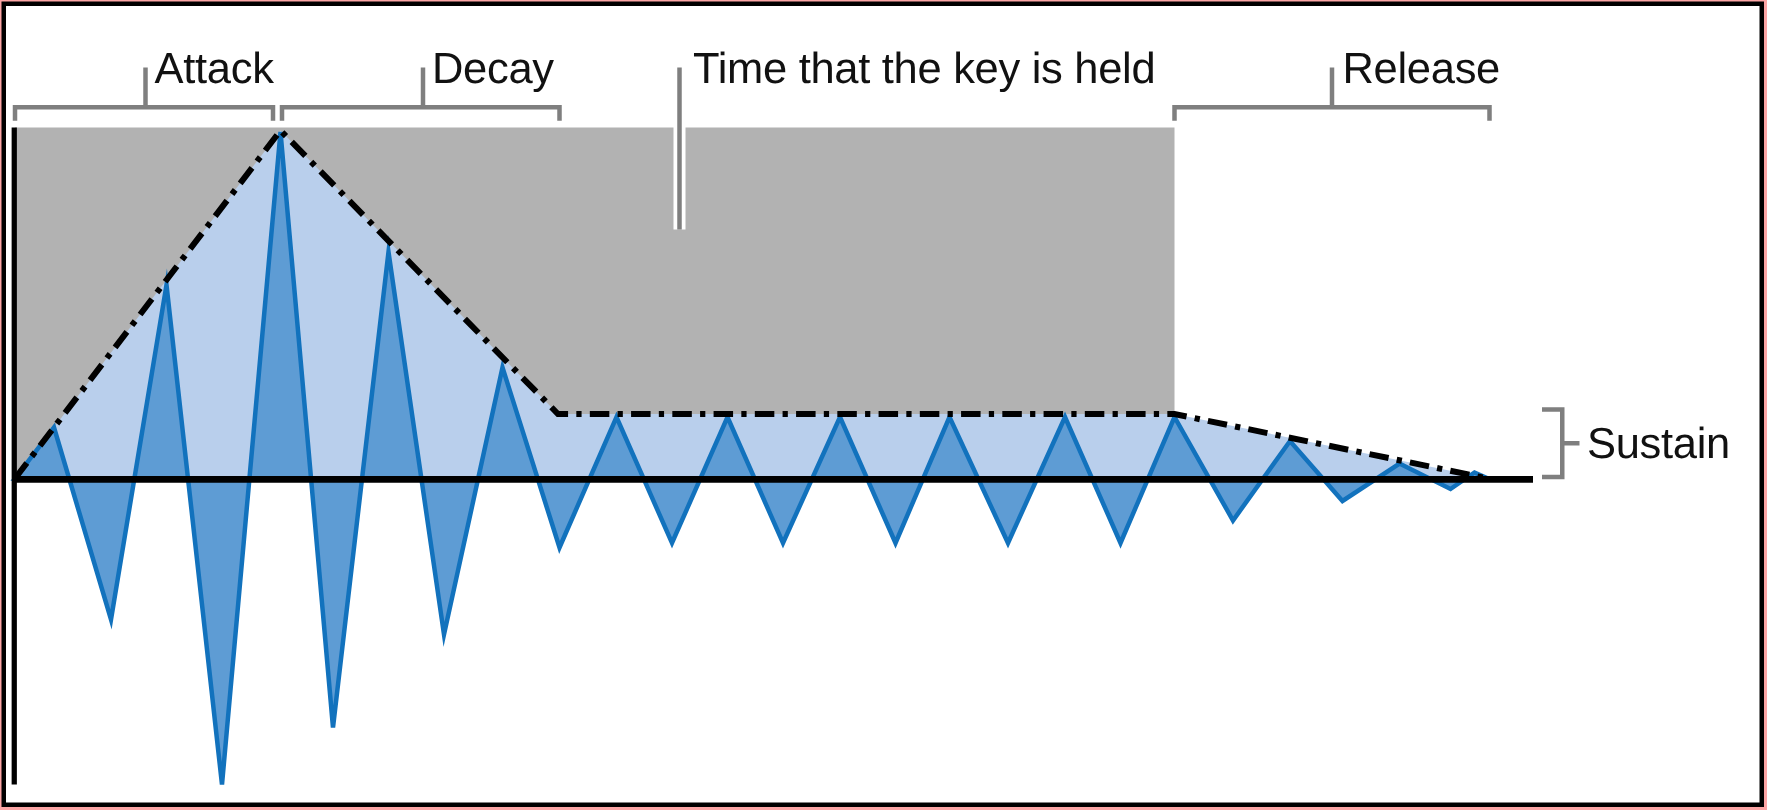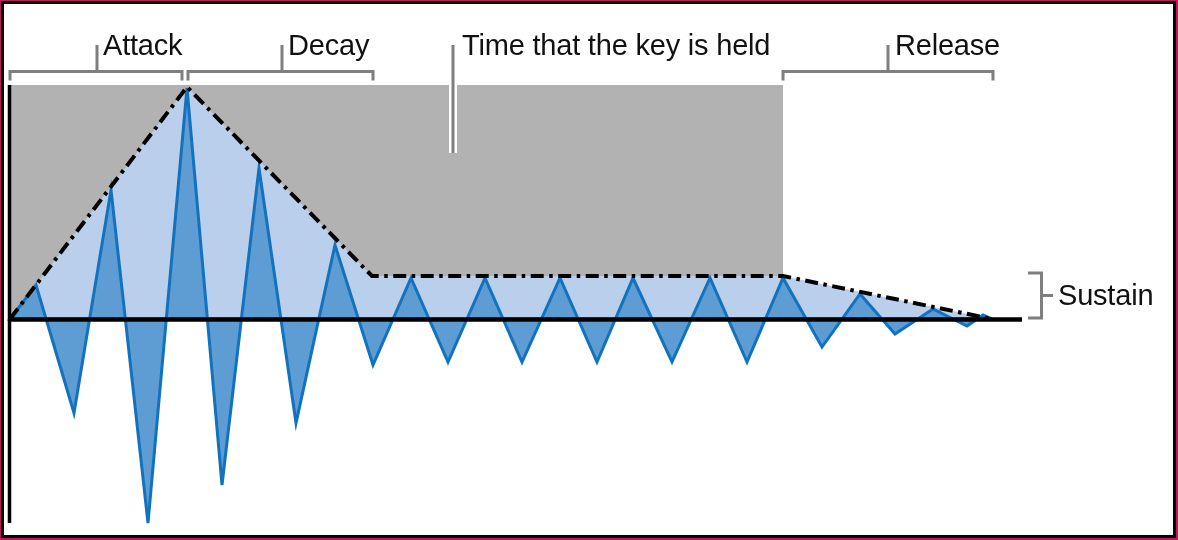--- a/index.html
+++ b/index.html
@@ -4,21 +4,21 @@
 <style>
   html, body {
     margin: 0;
     padding: 0;
     background: #ffffff;
   }
   .stage {
     position: relative;
     width: 1178px;
     height: 540px;
-    background: #be185d;
+    background: #fca5a5;
     font-family: "Liberation Sans", sans-serif;
   }
   .stage svg {
     display: block;
     width: 1178px;
     height: 540px;
   }
   .label {
     font-family: "Liberation Sans", sans-serif;
     font-size: 29px;

